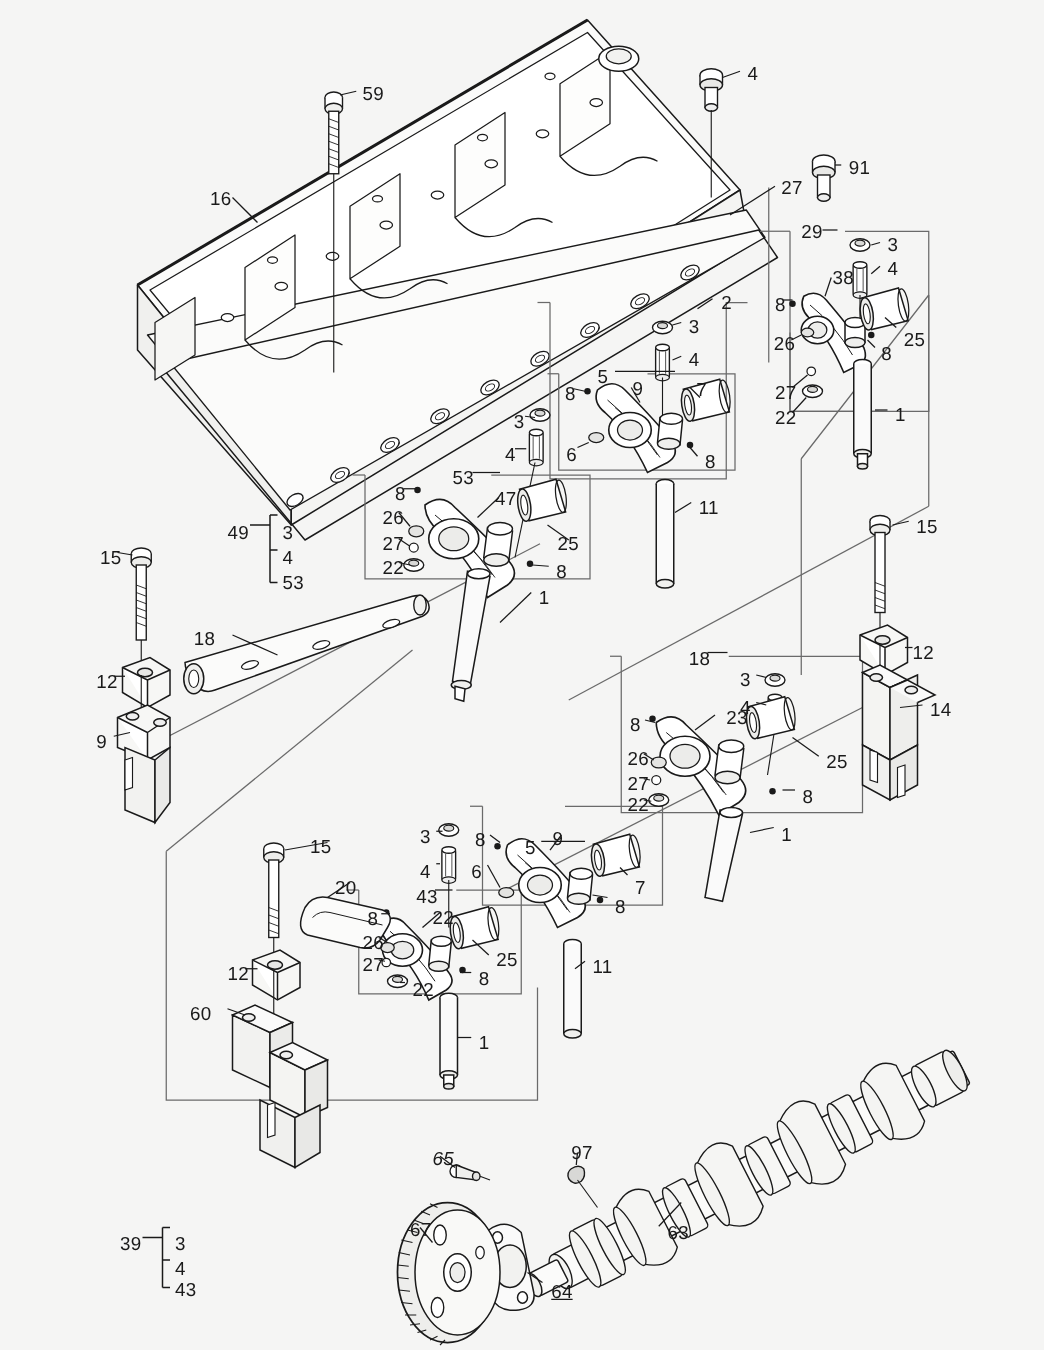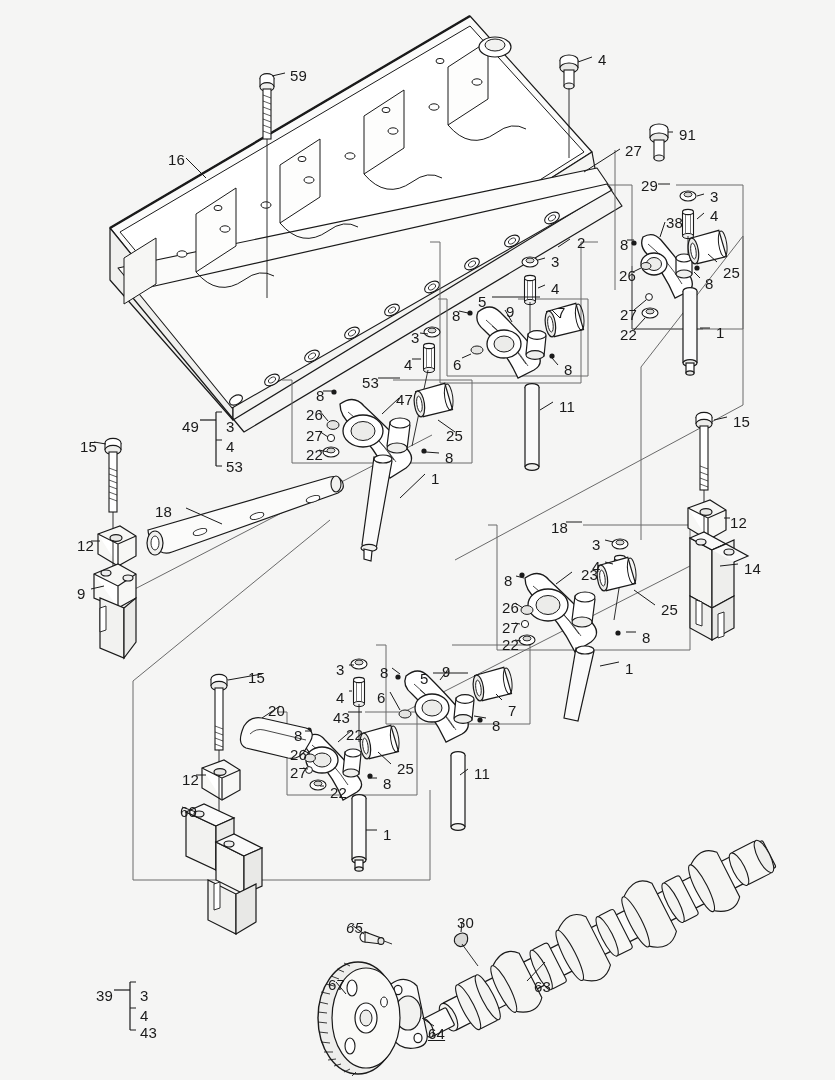--- a/index.html
+++ b/index.html
@@ -742,26 +742,26 @@
     <span class="callout" style="left:346px;top:727px;">22</span>
     <span class="callout" style="left:294px;top:728px;">8</span>
     <span class="callout" style="left:290px;top:747px;">26</span>
     <span class="callout" style="left:397px;top:761px;">25</span>
     <span class="callout" style="left:290px;top:765px;">27</span>
     <span class="callout" style="left:383px;top:776px;">8</span>
     <span class="callout" style="left:330px;top:785px;">22</span>
     <span class="callout" style="left:474px;top:766px;">11</span>
     <span class="callout" style="left:248px;top:670px;">15</span>
     <span class="callout" style="left:182px;top:772px;">12</span>
-    <span class="callout" style="left:180px;top:804px;">60</span>
+    <span class="callout" style="left:152px;top:804px;">60</span>
     <span class="callout" style="left:383px;top:827px;">1</span>
     <span class="callout" style="left:346px;top:920px;font-style:italic;">65</span>
-    <span class="callout" style="left:457px;top:915px;">30</span>
+    <span class="callout" style="left:457px;top:915px;">97</span>
     <span class="callout" style="left:534px;top:979px;">63</span>
     <span class="callout" style="left:328px;top:977px;">67</span>
-    <span class="callout" style="left:428px;top:1026px;text-decoration:underline;">64</span>
+    <span class="callout" style="left:441px;top:1026px;text-decoration:underline;">64</span>
     <span class="callout" style="left:96px;top:988px;">39</span>
     <span class="callout" style="left:140px;top:988px;">3</span>
     <span class="callout" style="left:140px;top:1008px;">4</span>
     <span class="callout" style="left:140px;top:1025px;">43</span>
   </div>
 
 </div>
 
 </body></html>

